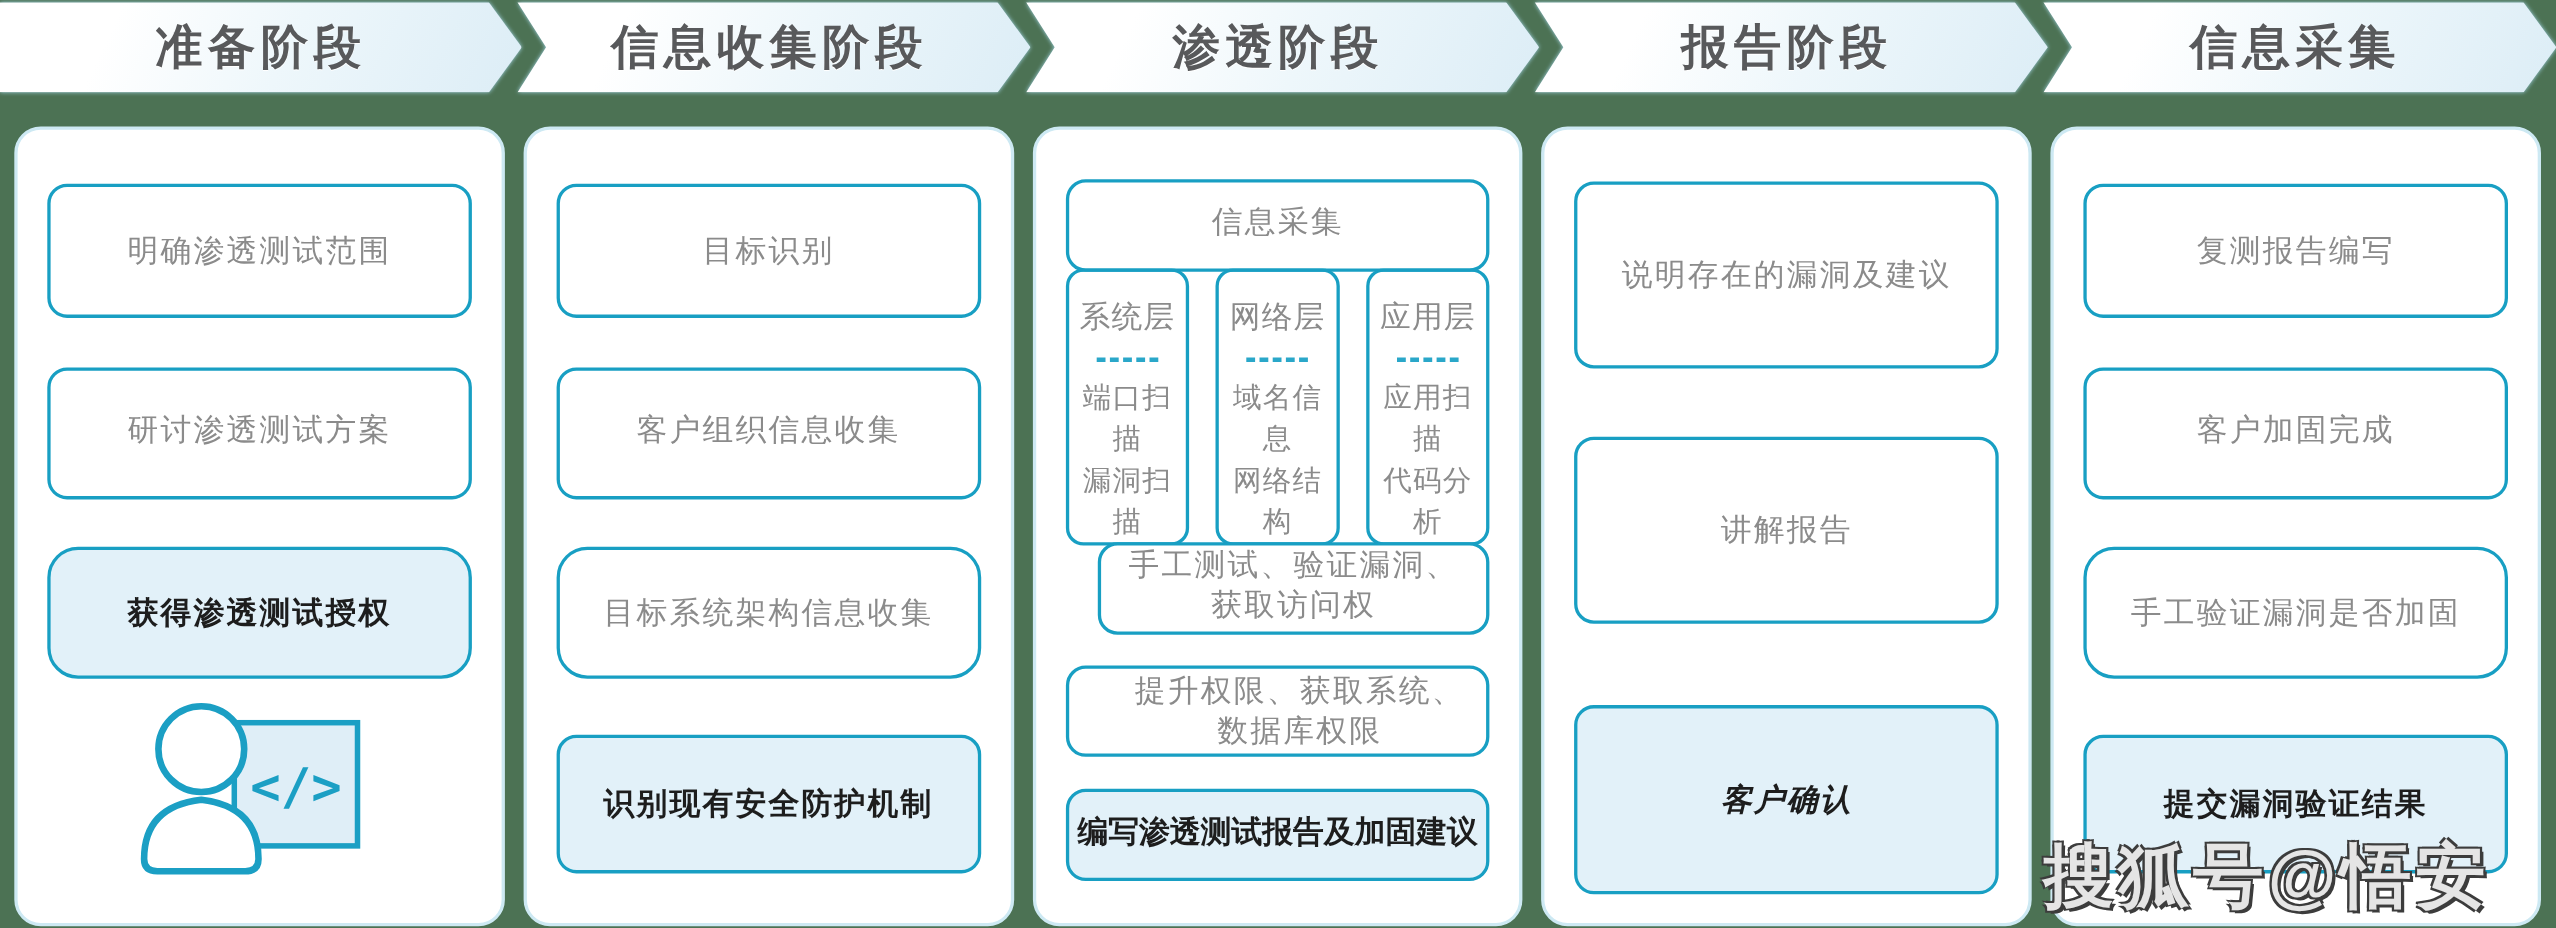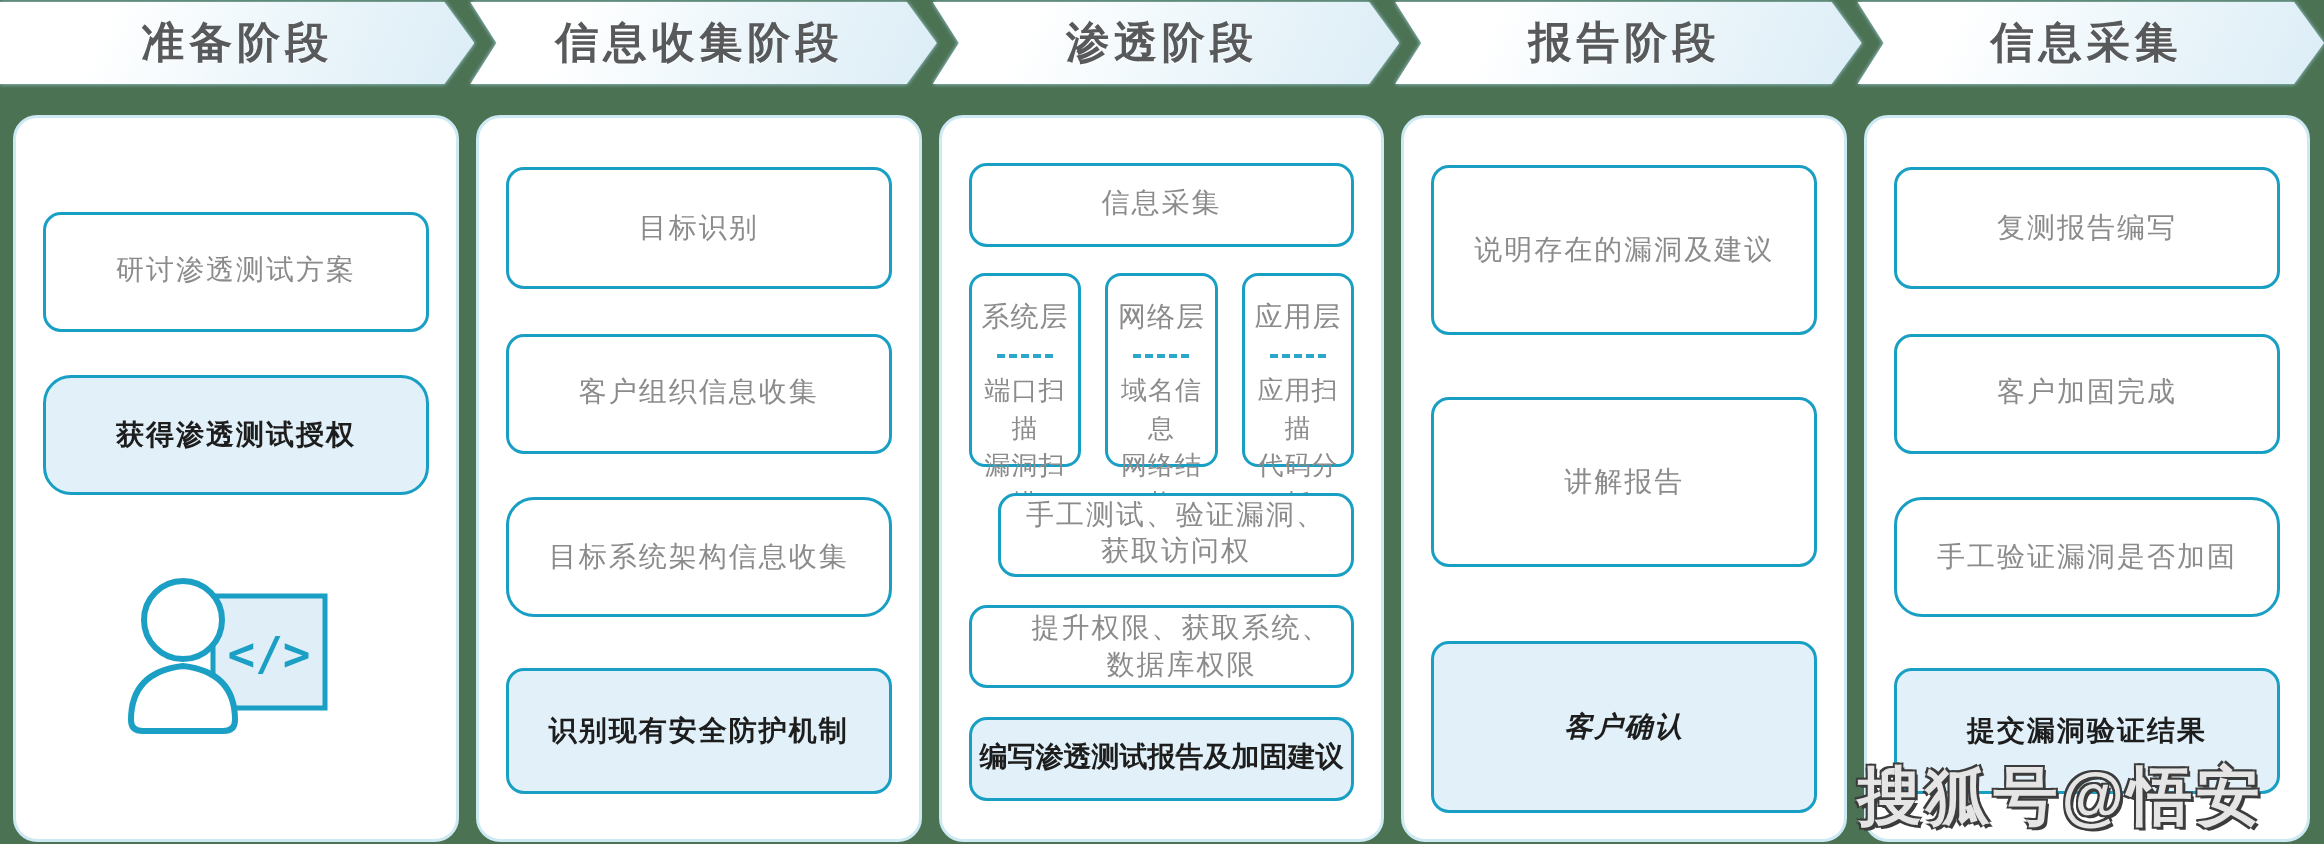--- a/index.html
+++ b/index.html
@@ -33,21 +33,21 @@
     text-align:center;flex-shrink:0;box-sizing:border-box;
   }
   .node.hl{background:#e2f1f9;color:#1d1d1d;font-weight:700;}
   .node.tight{letter-spacing:0;}
   .h122{height:122px;} .h120{height:120px;} .h126{height:126px;}
   .h84{height:84px;font-family:Liberation Mono, monospace;} .h83{height:83px;padding-left:40px;} .h170{height:170px;} .h172{height:172px;}
   .mt52{margin-top:45px;font-family:Liberation Mono, monospace;} .mt44{margin-top:43px;border-radius:28px;} .mt51{margin-top:51px;}
   .mt26{margin-top:26px;margin-left:29px;} .mt28{margin-top:28px;} .mt29{margin-top:29px;}
   .mt62{margin-top:62px;} .mt58{margin-top:74px;font-style:italic;}
   
-  .layer-row{display:flex;gap:24px;height:194px;margin-top:26px;flex-shrink:0;}
+  .layer-row{display:flex;gap:24px;height:194px;margin-top:26px;flex-shrink:0;align-items:center;}
   .layer{
     flex:1 1 0;border:3px solid #189fc3;border-radius:16px;box-sizing:border-box;
     padding-top:22px;text-align:center;color:#8b8b8b;
   }
   .layer .ltitle{font-size:28px;letter-spacing:1px;}
   .layer .dash{width:56px;margin:18px auto 14px;border-top:4px dashed #2aa7c9;height:0;}
   .layer .lline{font-size:26px;line-height:1.45;letter-spacing:1px;}
   
   .icon-area{flex:1 1 auto;display:flex;align-items:center;justify-content:center;}
   
@@ -86,20 +86,21 @@
     <div class="arrow-wrap mid">
       <div class="arrow notched">
         <span>信息采集</span>
       </div>
     </div>
   </div>
 
   <div class="panels">
 
     <div class="panel">
+      <div class="node h122">明确渗透测试范围</div>
       <div class="node h120 mt52">研讨渗透测试方案</div>
       <div class="node h120 mt44 hl">获得渗透测试授权</div>
       <div class="icon-area">
         <svg width="230" height="165" viewBox="0 0 230 165" aria-hidden="true">
           <rect x="92" y="26" width="112" height="112" fill="#dfeef7" stroke="#1b9fc4" stroke-width="5"></rect>
           <text x="148" y="84" text-anchor="middle" dominant-baseline="central" font-family="DejaVu Sans Mono, monospace" font-size="46" font-weight="600" fill="#1b9fc4">&lt;/&gt;</text>
           <circle cx="62" cy="50" r="39" fill="#ffffff" stroke="#1b9fc4" stroke-width="6"></circle>
           <path d="M10 150 Q10 102 62 96 Q114 102 114 150 Q114 161 102 161 L22 161 Q10 161 10 150 Z" fill="#ffffff" stroke="#1b9fc4" stroke-width="6" stroke-linejoin="round"></path>
         </svg>
       </div>

